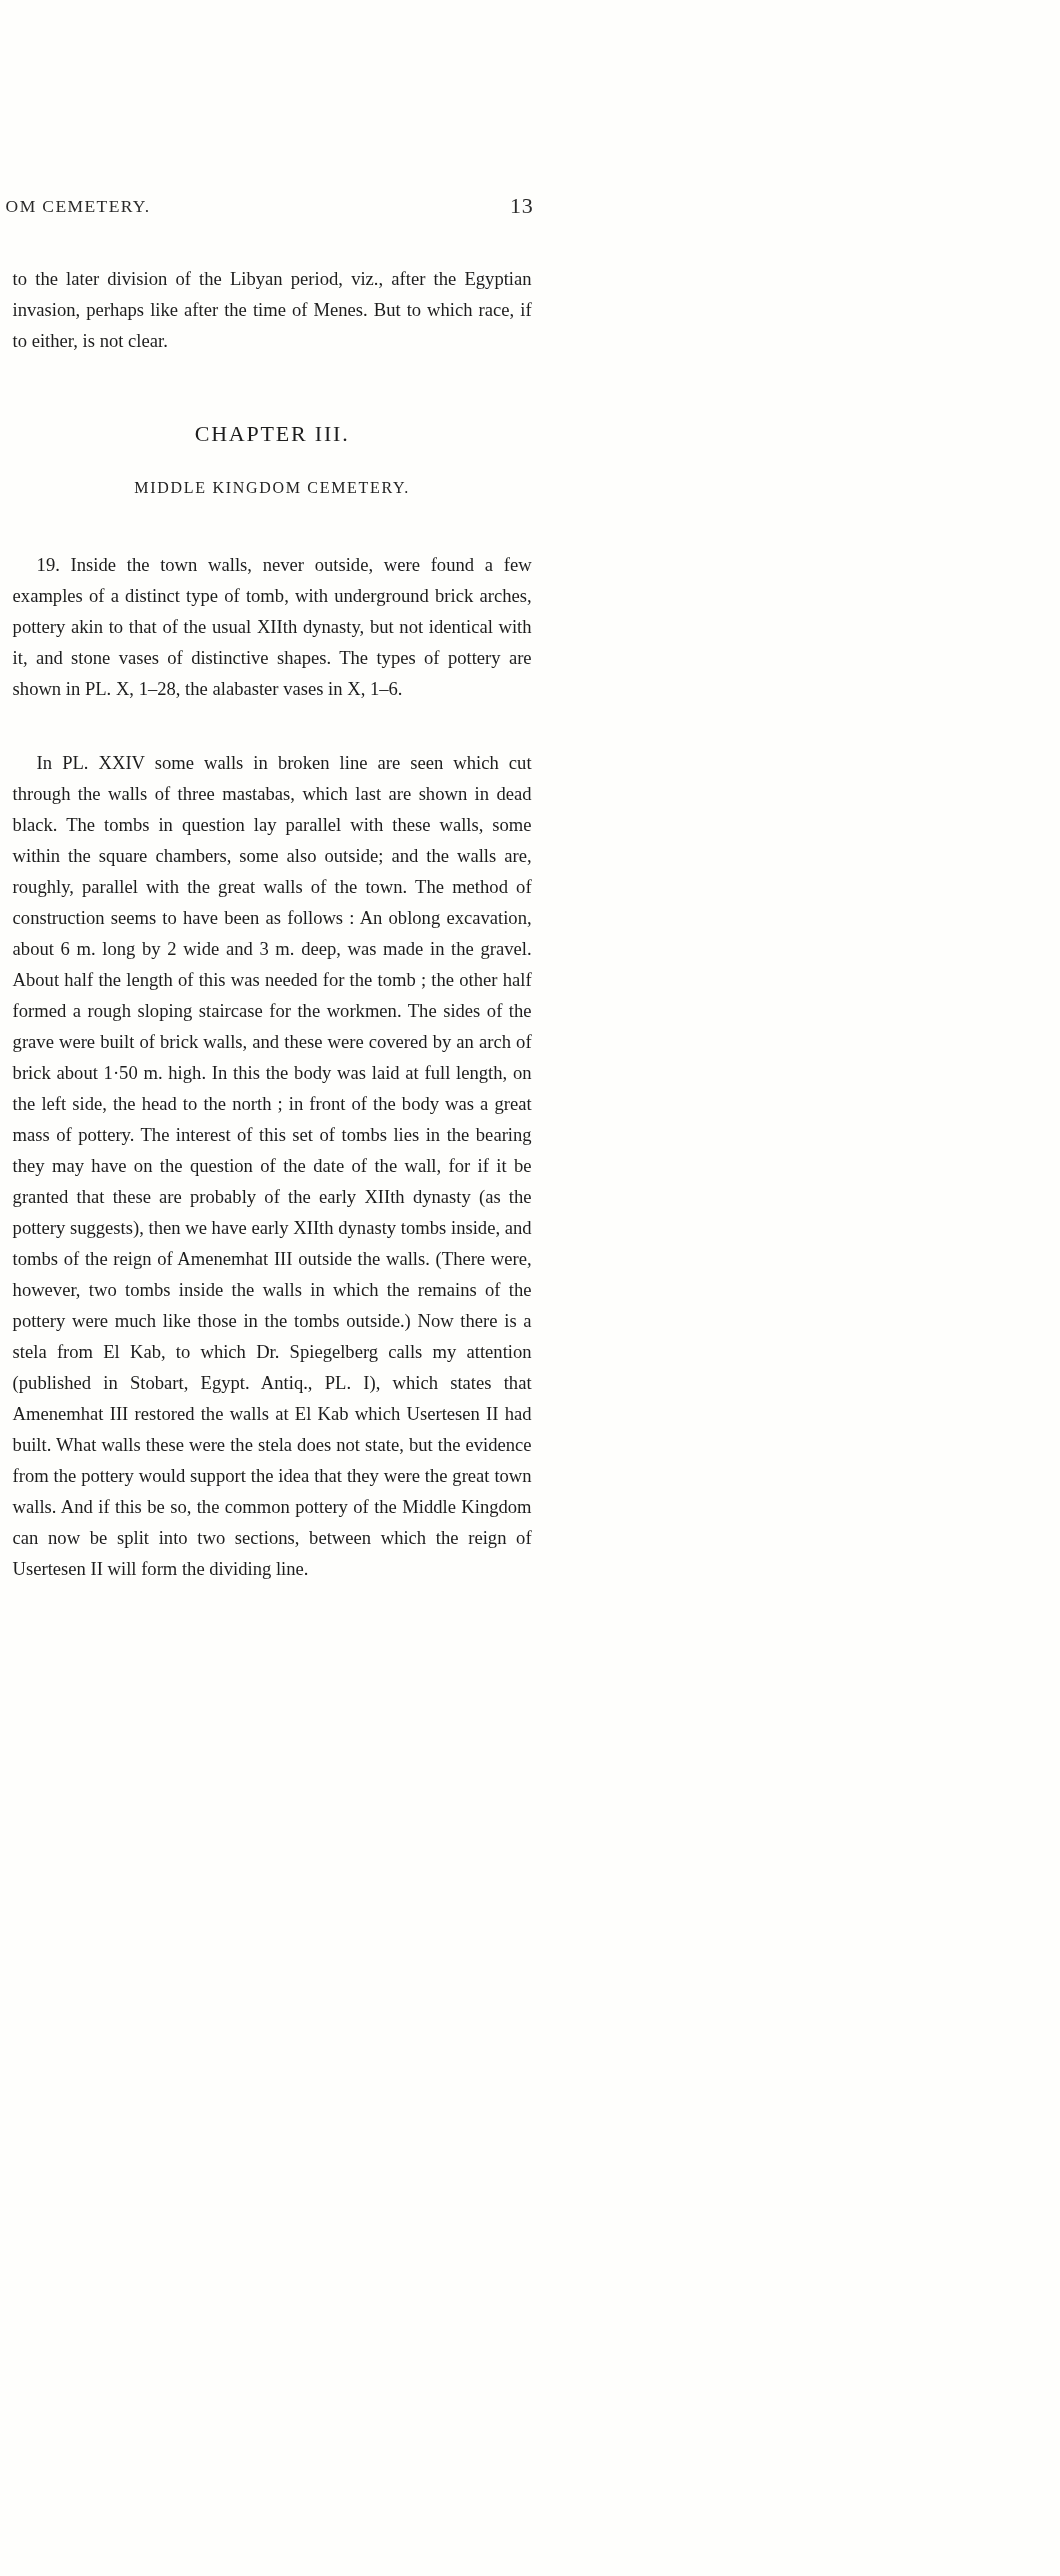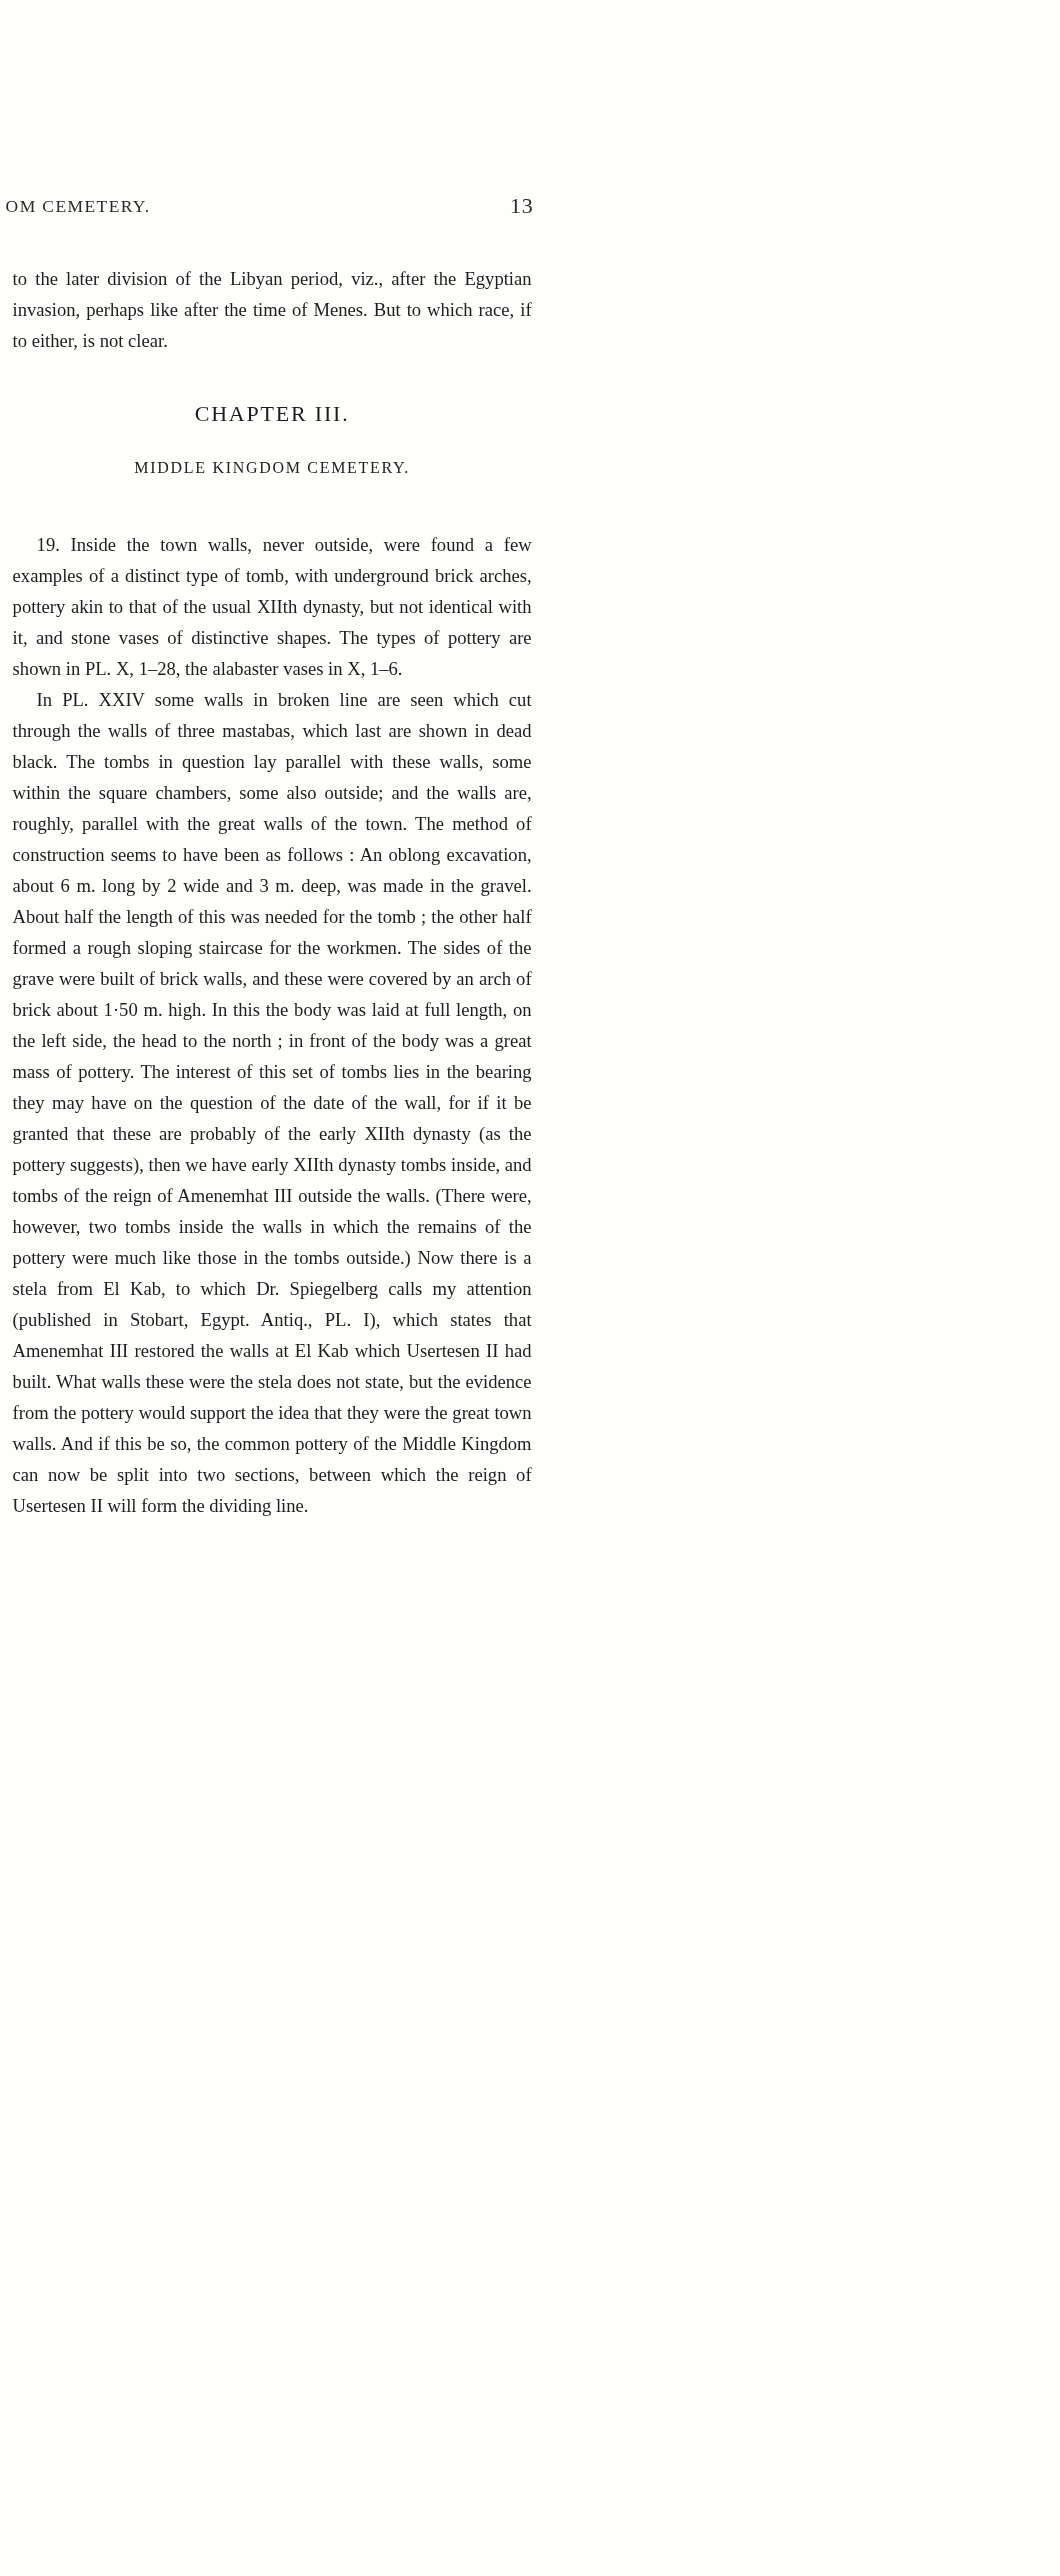--- a/index.html
+++ b/index.html
@@ -61,23 +61,24 @@
   }
   p.body {
     margin: 0 0 0 0;
     font-size: 18.6px;
     line-height: 31px;
     text-align: justify;
     color: #1d1d1d;
   }
   p.body.indent {
     text-indent: 24px;
+    margin-top: 43px;
   }
   .chapter-title {
-    margin-top: 45px;
+    margin-top: 65px;
     margin-bottom: 0;
     text-align: center;
     font-size: 22px;
     letter-spacing: 1.8px;
     color: #1d1d1d;
   }
   .section-title {
     margin-top: 32px;
     margin-bottom: 52px;
     text-align: center;

